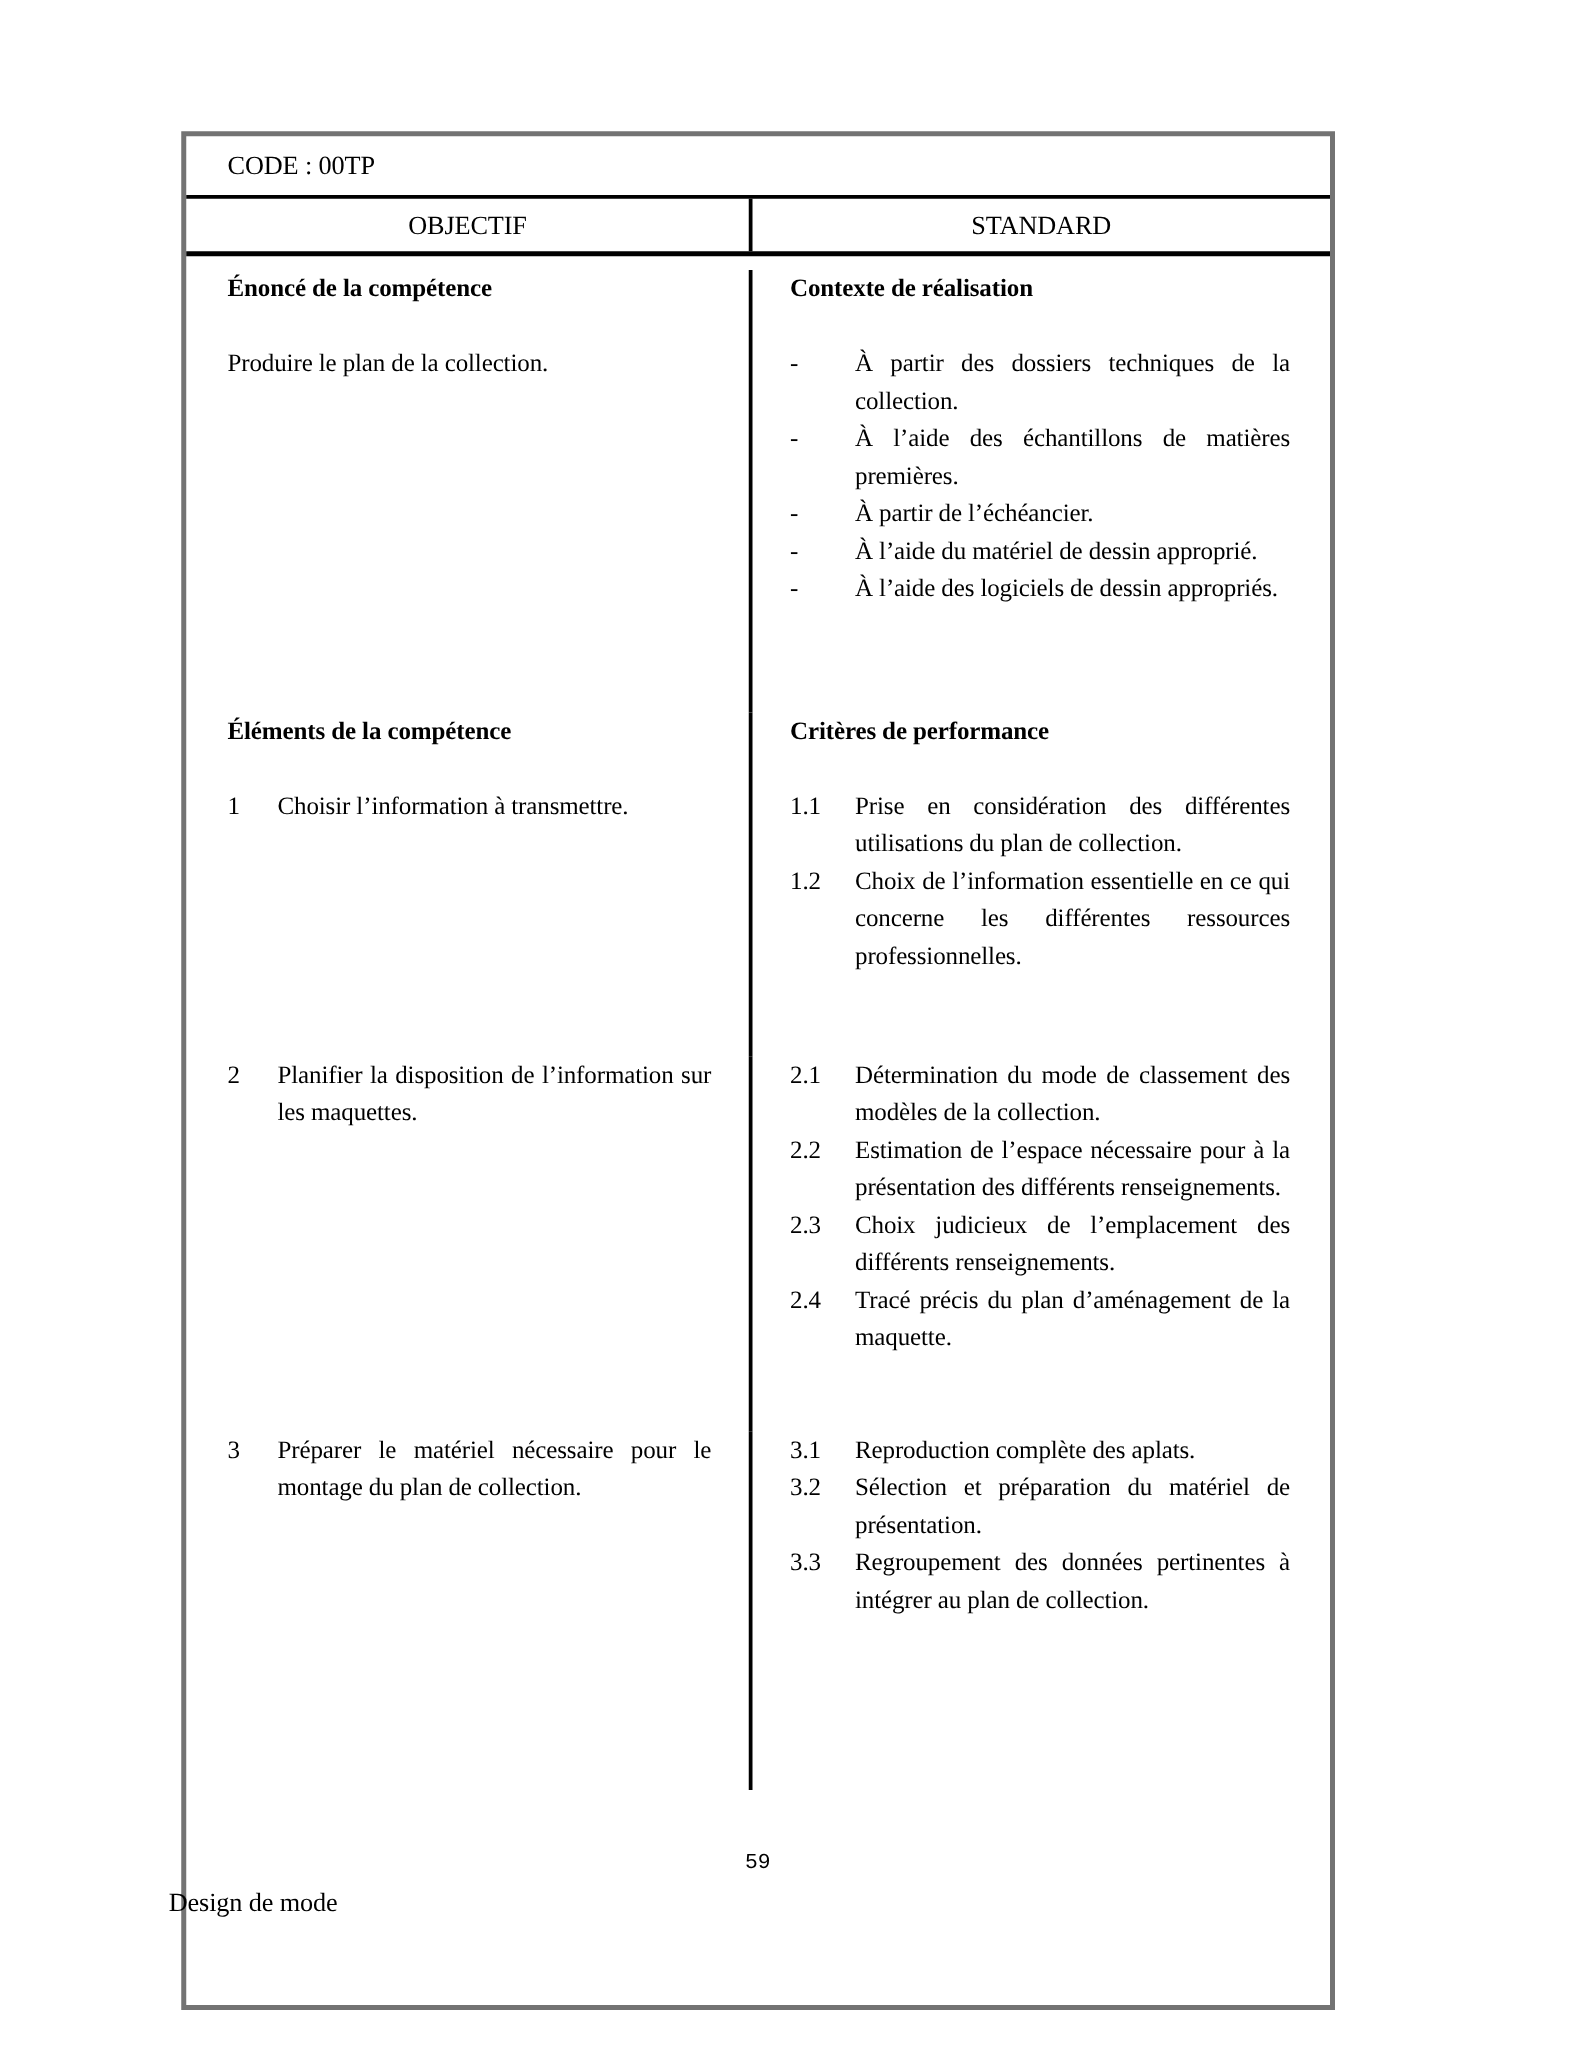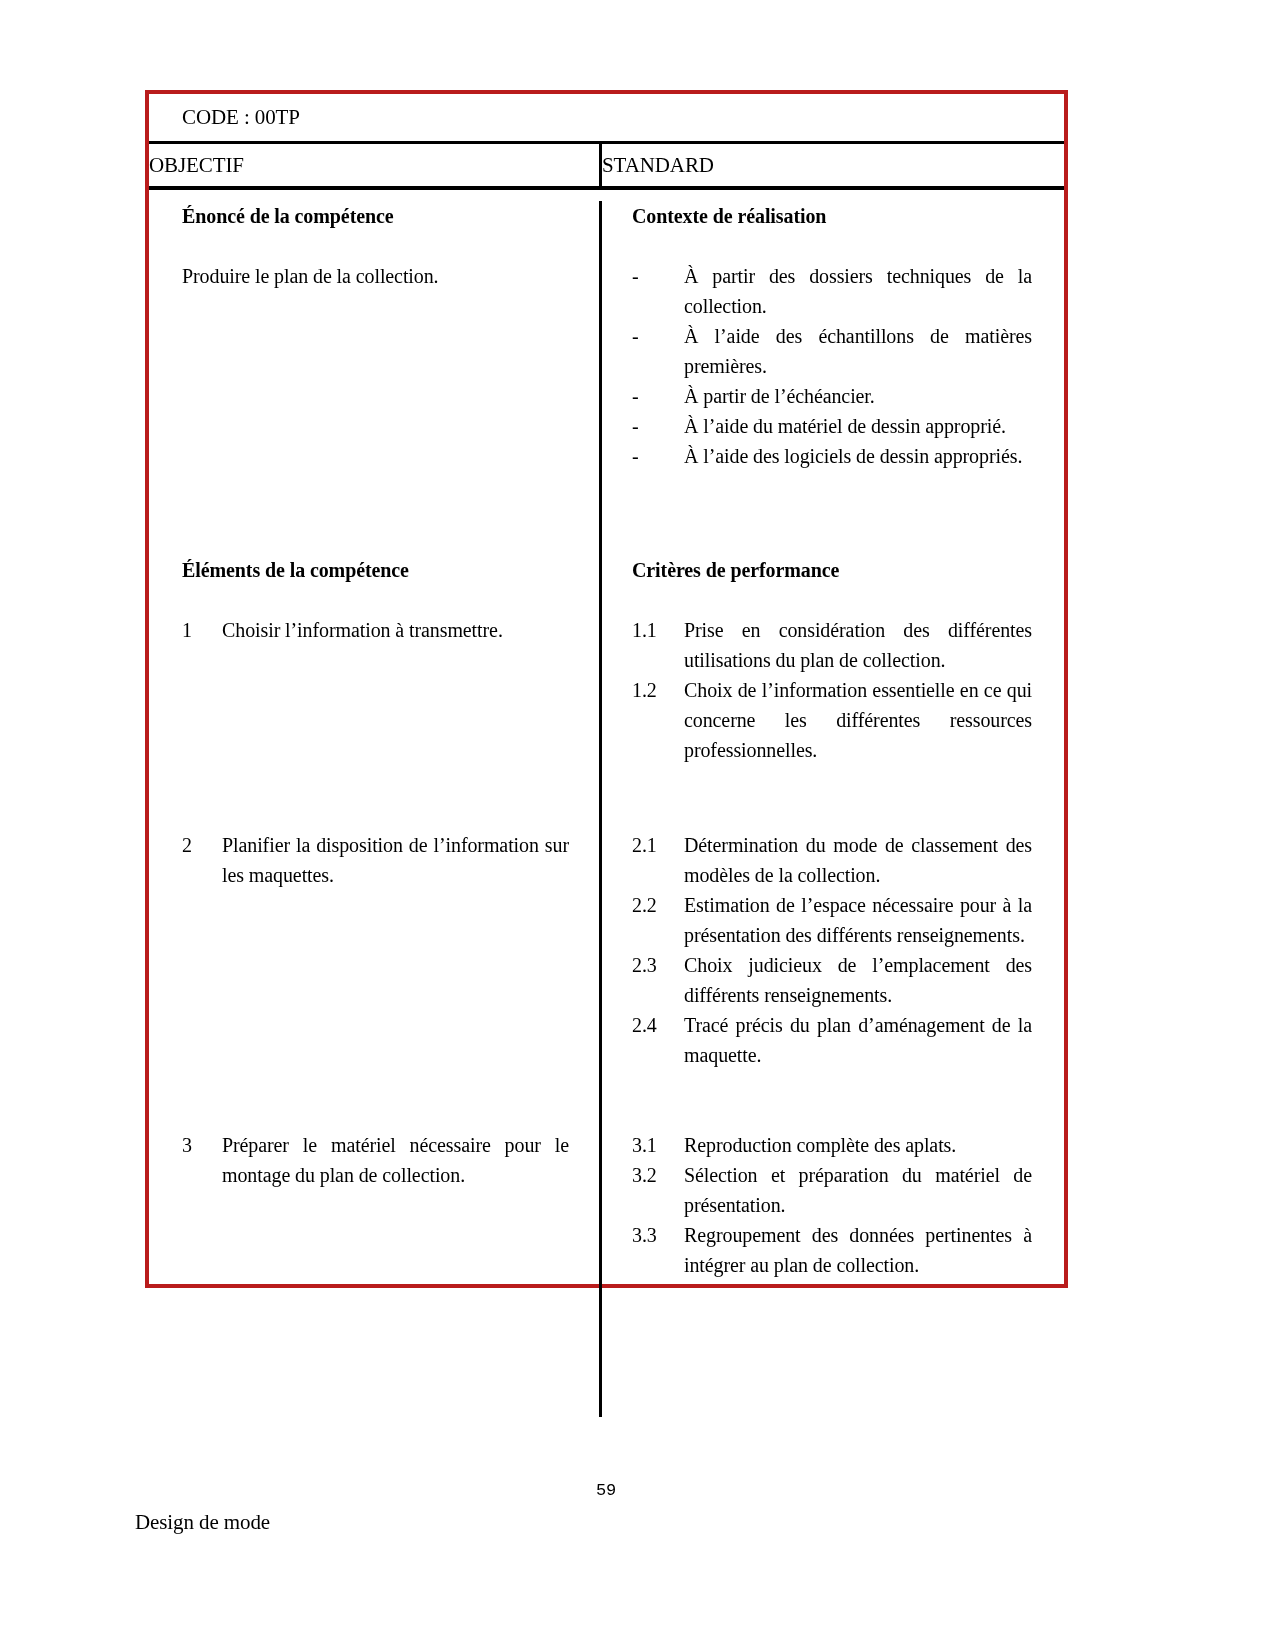--- a/index.html
+++ b/index.html
@@ -9,43 +9,43 @@
     width: 1275px;
     height: 1650px;
     background: #ffffff;
     font-family: "Liberation Serif", serif;
     color: #000000;
     letter-spacing: -0.1px;
   }
   .doc-table {
     position: absolute;
     left: 145px;
-    top: 90px;
+    top: 105px;
     width: 923px;
-    height: 1198px;
-    border: 4px solid #b91c1c;
+    height: 1503px;
+    border: 4px solid #737373;
   }
   .code-row {
     height: 50px;
     border-bottom: 3px solid #000000;
     display: flex;
     align-items: center;
     padding-left: 33px;
     font-size: 21px;
   }
   .head-row {
     height: 46px;
     border-bottom: 4px solid #000000;
     display: grid;
     grid-template-columns: 453px 1fr;
   }
   .head-cell {
     display: flex;
     align-items: center;
-    justify-content: flex-start;
+    justify-content: center;
     font-size: 21px;
   }
   .head-cell.left { border-right: 3px solid #000000; }
   .body-grid {
     display: grid;
     grid-template-columns: 453px 1fr;
     grid-template-rows: 365px 275px 300px 1fr;
     height: 1227px;
   }
   .cell { font-size: 20px; line-height: 30px; }

